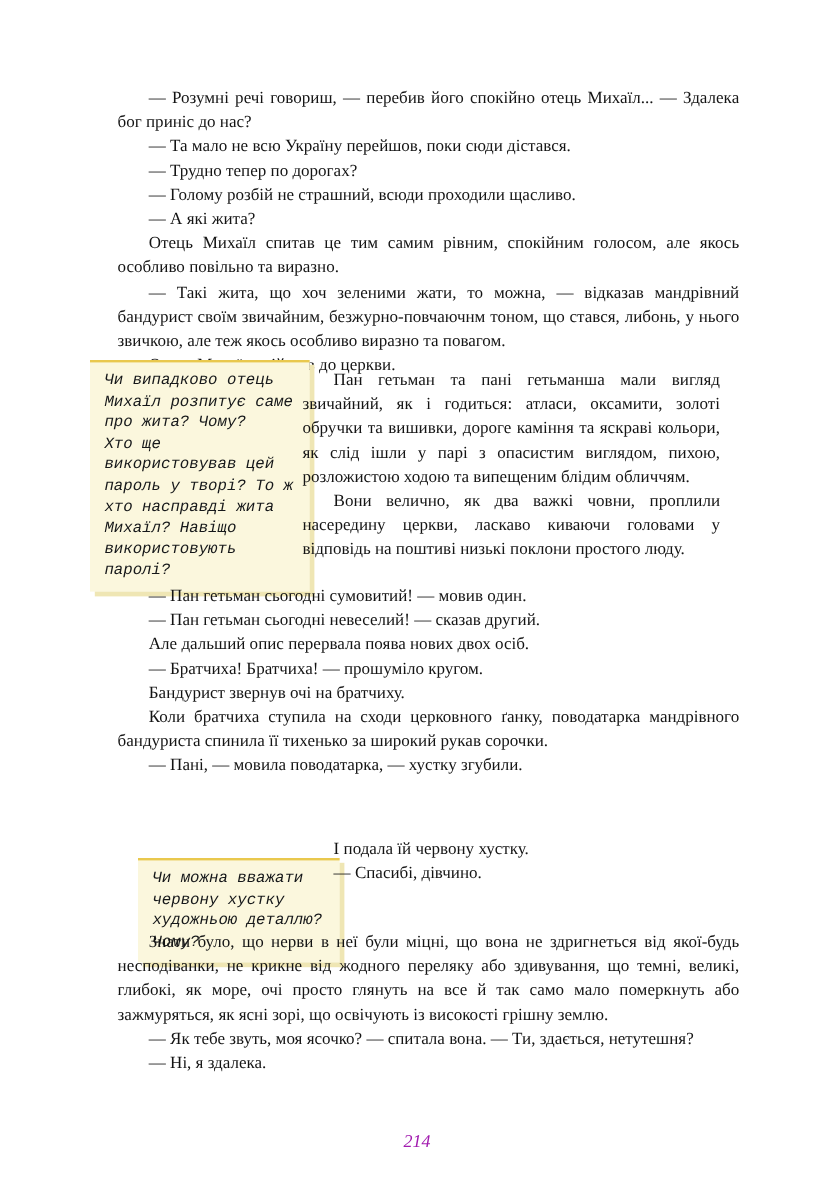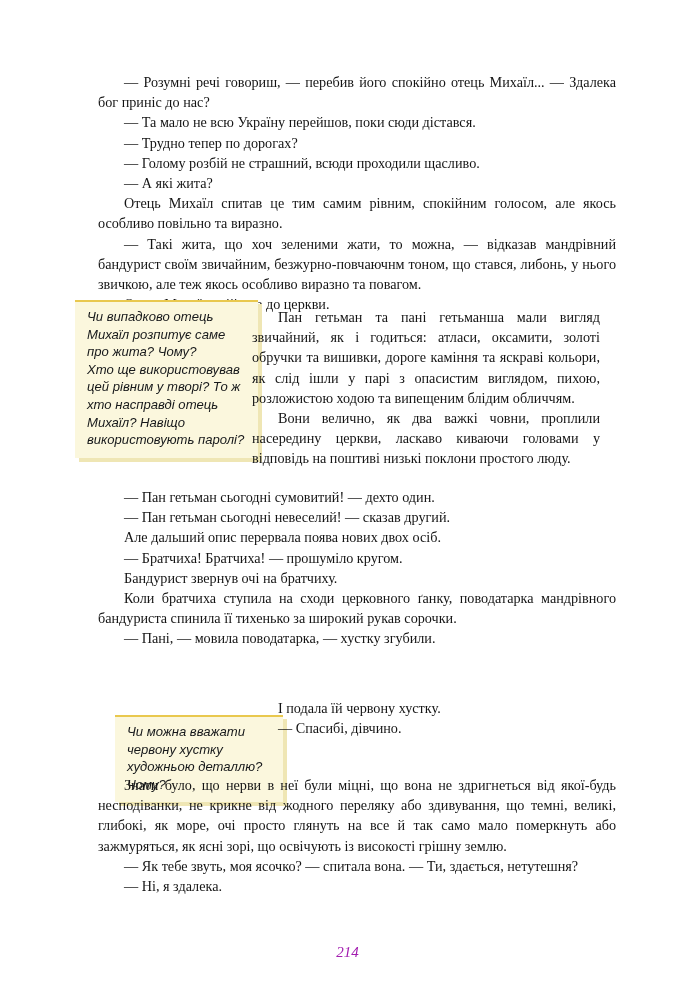--- a/index.html
+++ b/index.html
@@ -51,21 +51,21 @@
   .block p {
     margin: 0;
     text-align: justify;
     text-align-last: left;
   }
 
   
   .note {
     position: absolute;
     background: #fbf7dd;
-    font-family: Liberation Sans, sans-serif;
+    font-family: Liberation Mono, monospace;
     font-style: italic;
     font-weight: 500;
     font-size: 13.1px;
     line-height: 17.6px;
     color: #16181a;
     box-sizing: border-box;
     padding: 8px 10px 9px 12px;
     text-align: left;
   }
   .note::before {
@@ -124,30 +124,30 @@
     <p class="indent">— А які жита?</p>
     <p class="indent">Отець Михаїл спитав це тим самим рівним, спокійним голосом, але якось особливо повільно та виразно.</p>
     <p class="indent">— Такі жита, що хоч зеленими жати, то можна, — відказав мандрівний бандурист своїм звичайним, безжурно-повчаючнм тоном, що стався, либонь, у нього звичкою, але теж якось особливо виразно та повагом.</p>
     <p class="indent">Отець Михаїл увійшов до церкви.</p>
   </div>
 
   <div class="note" style="left:75px; top:300px; width:183px;">
     <span class="shadow-side"></span>
     <span class="seg">Чи випадково отець Михаїл розпитує саме про жита? Чому?</span>
     <span class="gap"></span>
-    <span class="seg">Хто ще використовував цей рівним у творі? То ж хто насправді отець Михаїл? Навіщо використовують паролі?</span>
+    <span class="seg">Хто ще використовував цей пароль у творі? То ж хто насправді жита Михаїл? Навіщо використовують паролі?</span>
   </div>
 
   <div class="block rightcol" style="top:297px;">
     <p class="indent">Пан гетьман та пані гетьманша мали вигляд звичайний, як і годиться: атласи, оксамити, золоті обручки та вишивки, дороге каміння та яскраві кольори, як слід ішли у парі з опасистим виглядом, пихою, розложистою ходою та випещеним блідим обличчям.</p>
     <p class="indent">Вони велично, як два важкі човни, проплили насередину церкви, ласкаво киваючи головами у відповідь на поштиві низькі поклони простого люду.</p>
   </div>
 
   <div class="block full" style="top:487px;">
-    <p class="indent">— Пан гетьман сьогодні сумовитий! — дехто один.</p>
+    <p class="indent">— Пан гетьман сьогодні сумовитий! — мовив один.</p>
     <p class="indent">— Пан гетьман сьогодні невеселий! — сказав другий.</p>
     <p class="indent">Але дальший опис перервала поява нових двох осіб.</p>
     <p class="indent">— Братчиха! Братчиха! — прошуміло кругом.</p>
     <p class="indent">Бандурист звернув очі на братчиху.</p>
     <p class="indent">Коли братчиха ступила на сходи церковного ґанку, поводатарка мандрівного бандуриста спинила її тихенько за широкий рукав сорочки.</p>
     <p class="indent">— Пані, — мовила поводатарка, — хустку згубили.</p>
   </div>
 
   <div class="block rightcol" style="top:688px;">
     <p class="indent">І подала їй червону хустку.</p>

